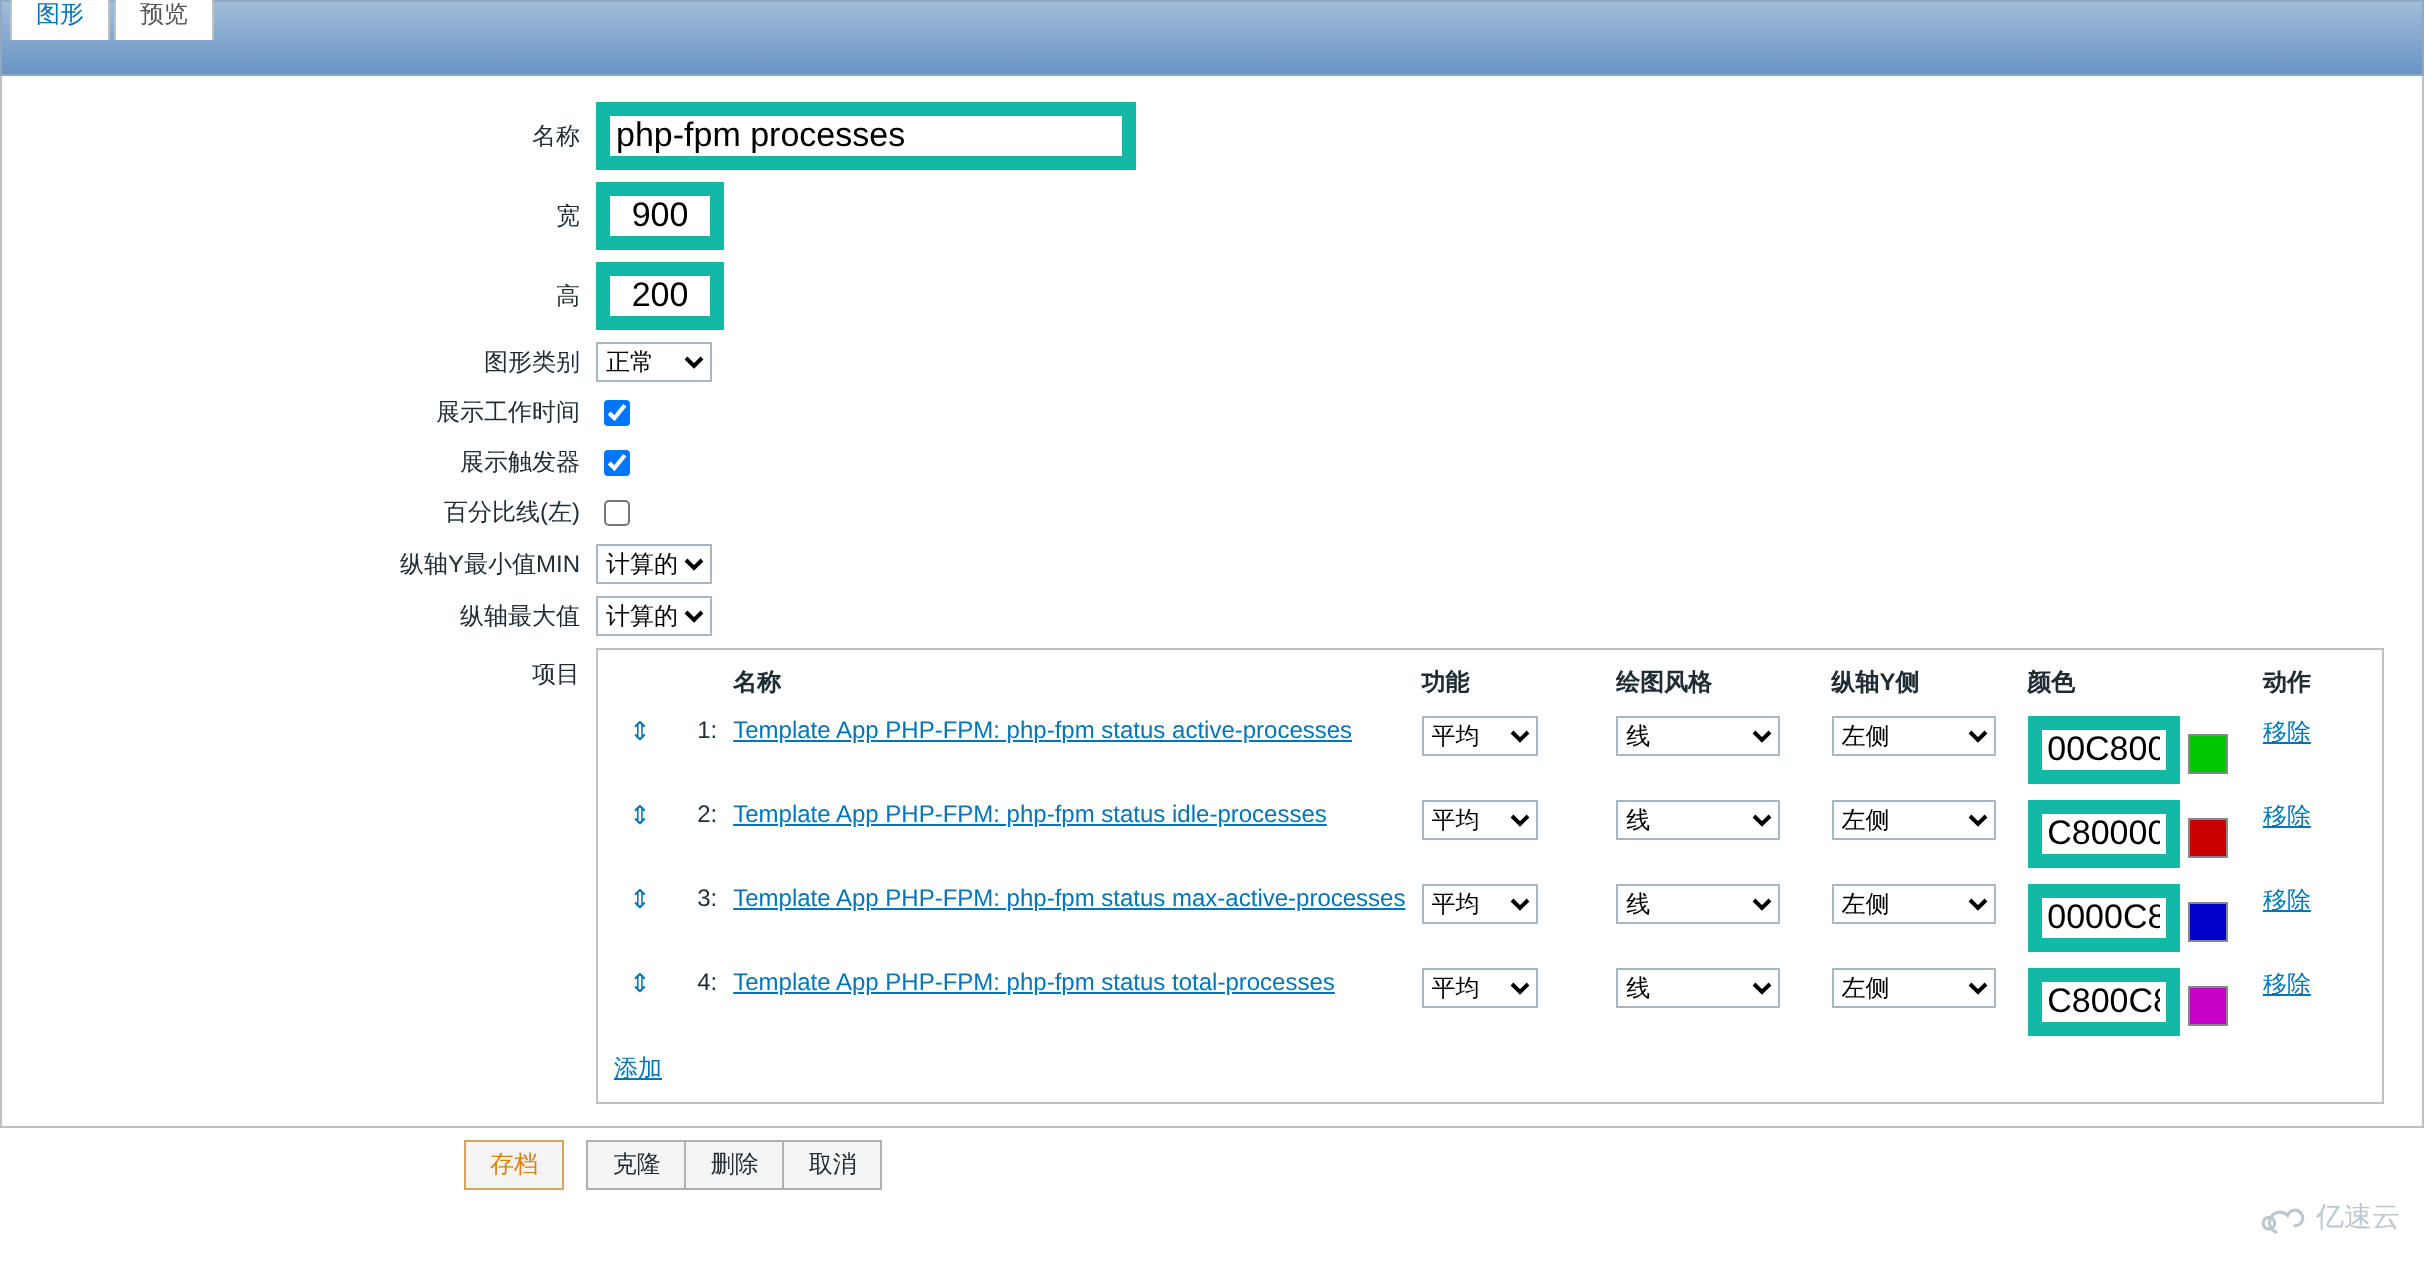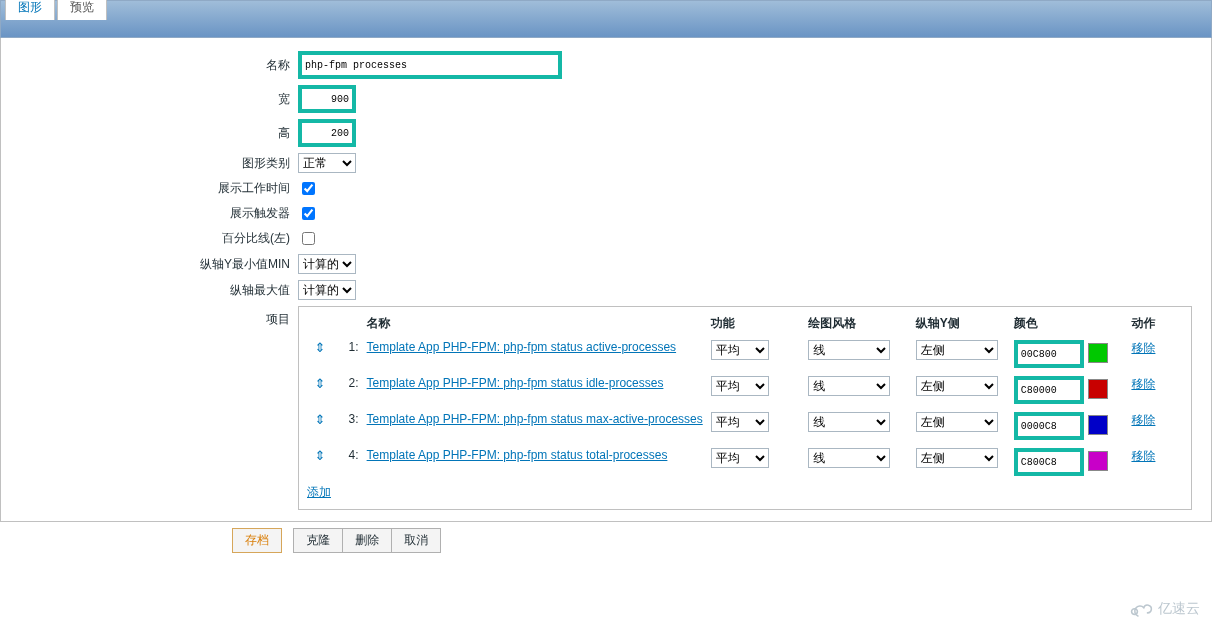--- a/index.html
+++ b/index.html
@@ -40,29 +40,29 @@
     border: 1px solid #c0c0c0;
     border-top: none;
     padding: 10px 10px 8px 10px;
   }
 
   .form-table { border-collapse: collapse; }
   .form-table td { padding: 3px 4px; vertical-align: middle; white-space: nowrap; }
   .label-cell { text-align: right; padding-right: 6px; width: 275px; }
 
   input[type=text] {
-    font-family: Liberation Mono, monospace;
-    font-size: 10px;
-    border: 4px solid #14b8a6;
+    font-family: Liberation Sans, sans-serif;
+    font-size: 17px;
+    border: 7px solid #14b8a6;
     padding: 1px 3px;
     height: 18px;
     box-sizing: content-box;
   }
   .w-name { width: 250px; }
-  .w-num  { width: 44px; text-align: right; }
+  .w-num  { width: 44px; text-align: center; }
   .w-color{ width: 56px; text-align: left; }
 
   select {
     font-size: 12px;
     border: 1px solid #aab7c2;
     background: #fff;
     height: 20px;
   }
   .sel-sm { width: 58px; }
   .sel-md { width: 82px; }

